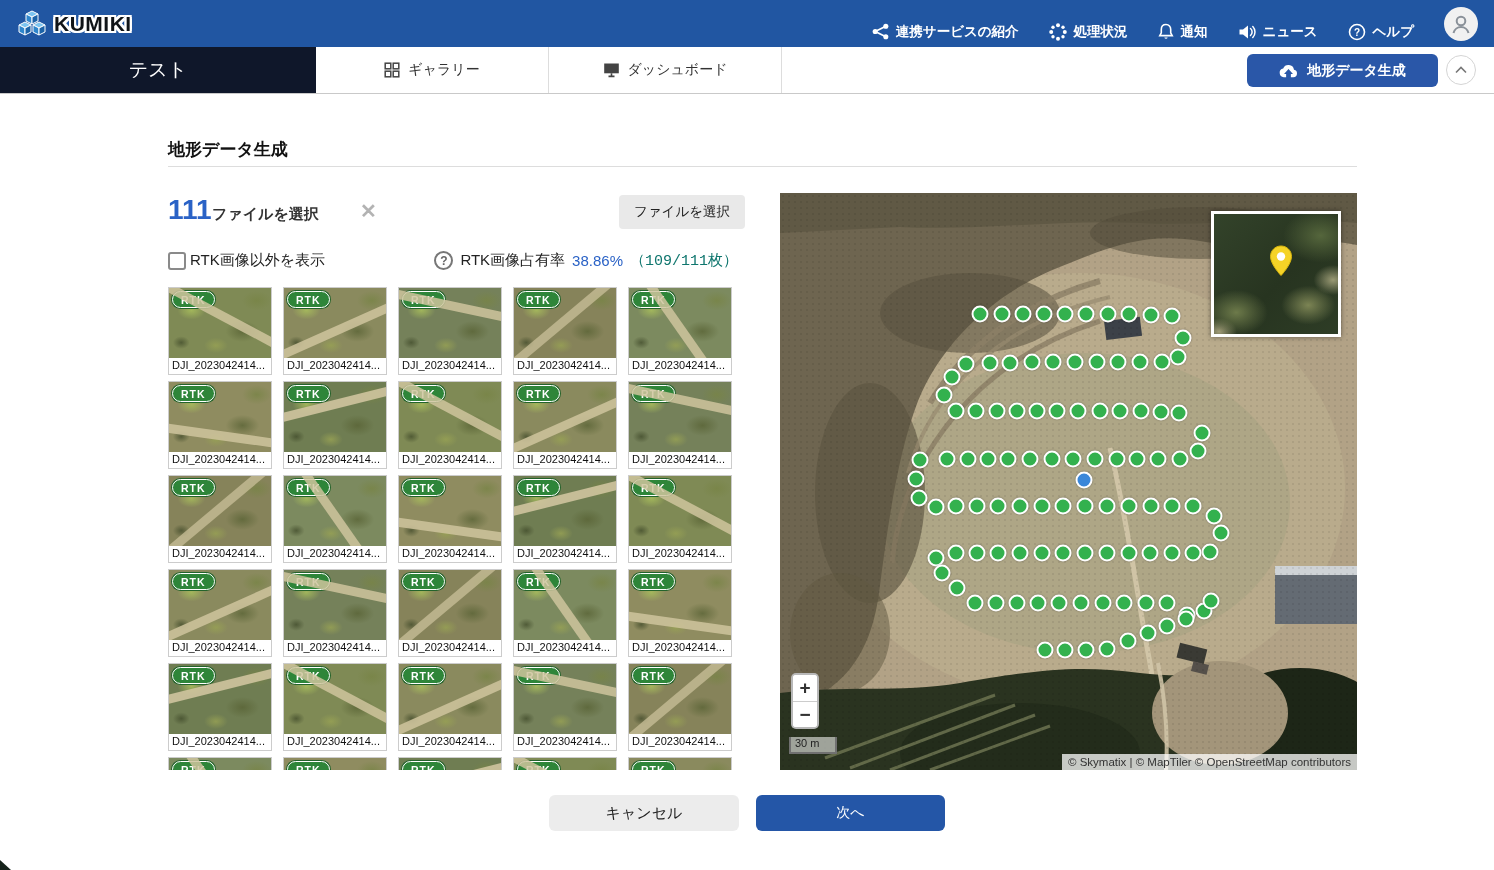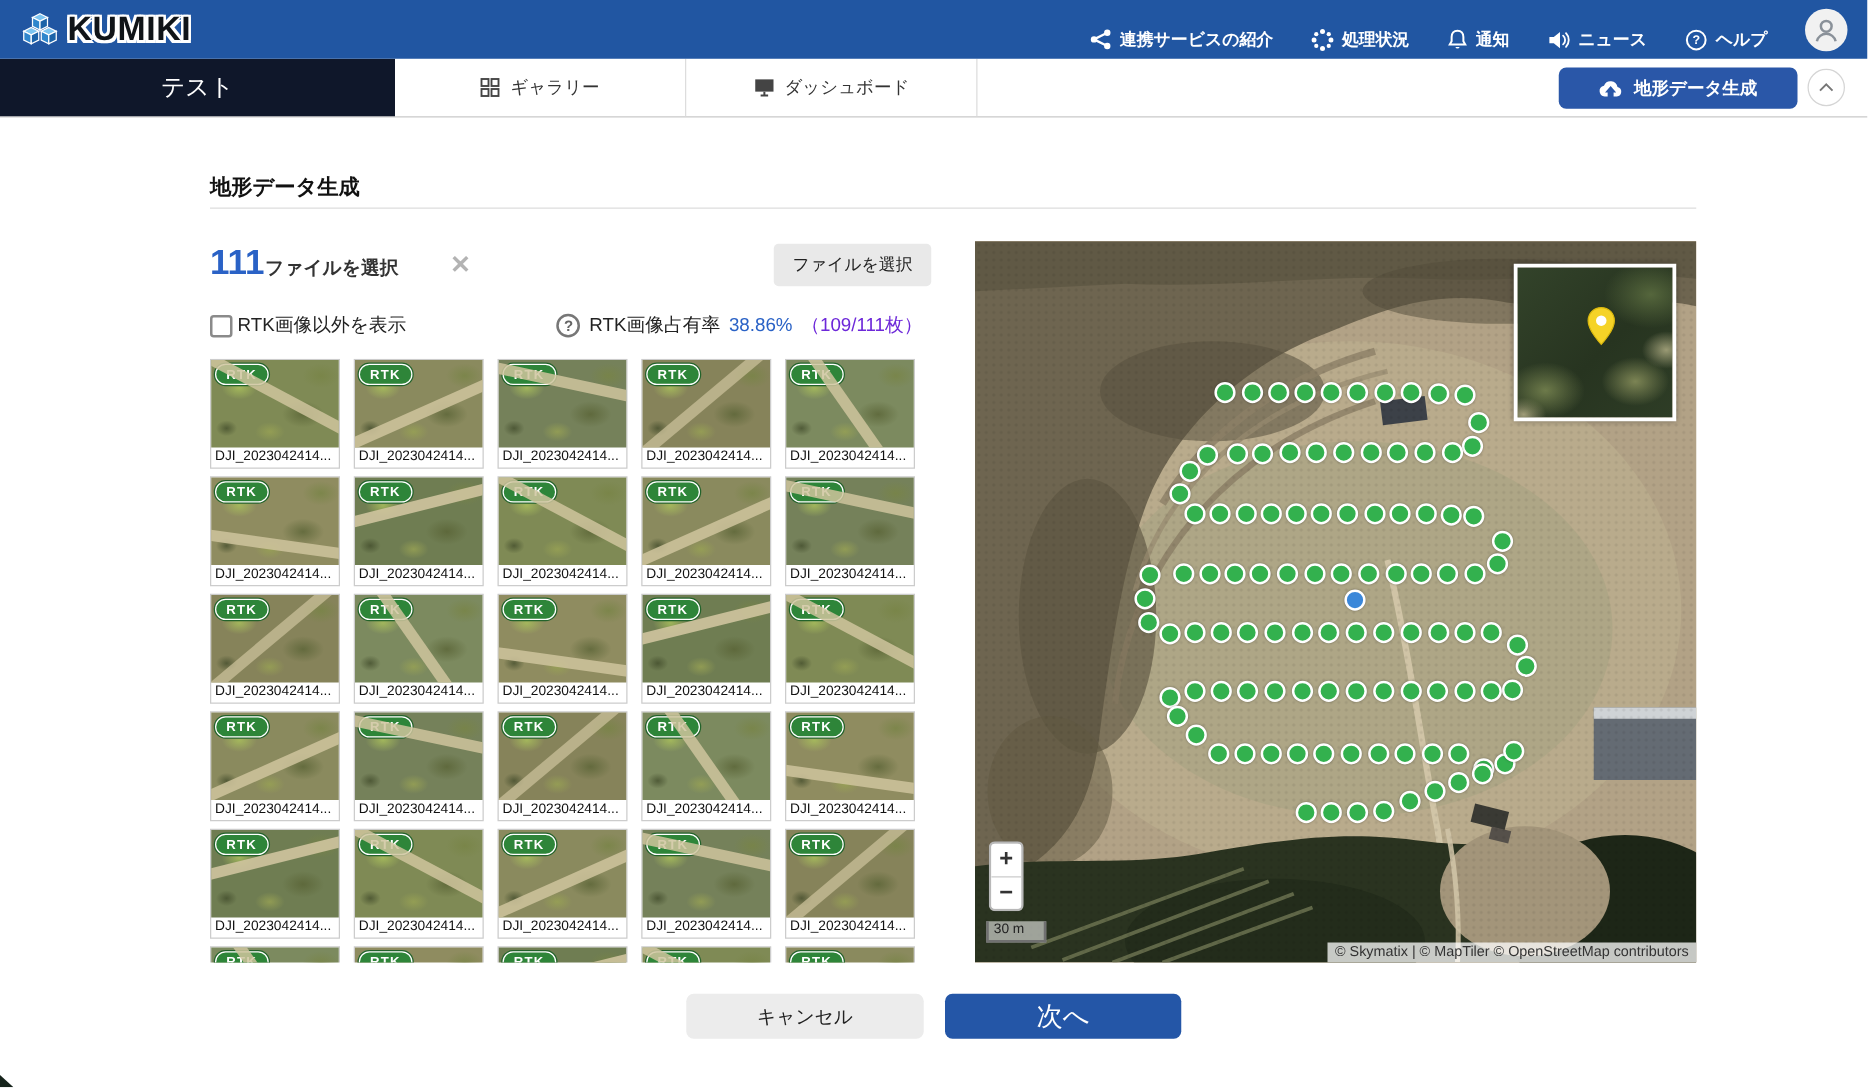--- a/index.html
+++ b/index.html
@@ -4,21 +4,21 @@
 <style>
   * { margin:0; padding:0; box-sizing:border-box; }
   html,body { width:1494px; height:870px; overflow:hidden; background:#fff;
               font-family:"Liberation Sans", sans-serif; }
   body { position:relative; }
 
   
   .navbar { position:absolute; left:0; top:0; width:100%; height:47px;
             background:#2156a2; display:flex; align-items:center; padding:0 16px; z-index:30; }
   .logo { display:flex; align-items:center; gap:6px; cursor:pointer; }
-  .logo-text { font-size:27px; font-weight:900; letter-spacing:.5px; color:#101418;
+  .logo-text { font-size:21px; font-weight:900; letter-spacing:.5px; color:#101418;
      text-shadow:-2px -2px 0 #fff,2px -2px 0 #fff,-2px 2px 0 #fff,2px 2px 0 #fff,
                  0 -2px 0 #fff,0 2px 0 #fff,-2px 0 0 #fff,2px 0 0 #fff;text-align:center; }
   .nav-right { margin-left:auto; display:flex; align-items:flex-end; gap:30px; }
   .nav-item { display:flex; align-items:center; gap:7px; color:#fff; font-size:13.5px;
               font-weight:600; cursor:pointer; white-space:nowrap; }
   .nav-item svg { display:block; }
   .avatar { width:34px; height:34px; border-radius:50%; background:#f1f1f1;
             display:flex; align-items:center; justify-content:center; cursor:pointer; }
 
   
@@ -51,21 +51,21 @@
   .filter-row { position:absolute; left:168px; top:251px; width:570px; display:flex; align-items:center; }
   .checkbox { width:18px; height:18px; border:2px solid #8a8a8a; border-radius:3px; background:#fff;
               cursor:pointer; flex:0 0 auto; }
   .filter-label { margin-left:4px; font-size:15px; color:#222; }
   .ratio-group { margin-left:auto; display:flex; align-items:center; gap:7px; }
   .help-icon { width:19px; height:19px; border-radius:50%; border:2px solid #777; color:#666;
                font-size:12px; font-weight:700; display:flex; align-items:center; justify-content:center;
                cursor:pointer; }
   .ratio-label { font-size:15px; color:#222; }
   .ratio-value { font-size:15px; color:#2a62c6; }
-  .ratio-detail { font-size:15px; color:#6d28d9; }
+  .ratio-detail { font-size:15px; color:#0f766e;font-family:Liberation Mono, monospace; }
 
   
   .file-grid { position:absolute; left:168px; top:287px; width:577px; height:483px;
                overflow:hidden; display:flex; flex-wrap:wrap; column-gap:11px; row-gap:6px;
                align-content:flex-start; }
   .thumb-card { width:104px; height:88px; background:#fff; border:1px solid #ccc; cursor:pointer; }
   .thumb-img { position:relative; height:70px; background:#7f8a55; overflow:hidden; }
   .thumb-img::before { content:""; position:absolute; inset:0;
      background:
        radial-gradient(20px 13px at 22% 32%, rgba(168,190,92,.85), transparent 70%),
@@ -121,21 +121,21 @@
                background:rgba(255,255,255,.55); border:2px solid #707070; border-top:none;
                font-size:11px; color:#222; padding:0 4px; line-height:13px; }
   .attribution { position:absolute; right:0; bottom:0; background:rgba(255,255,255,.75);
                  font-size:11.5px; color:#333; padding:2px 6px; white-space:nowrap; }
 
   
   .cancel-btn { position:absolute; left:549px; top:795px; width:190px; height:36px;
                 background:#ececec; border:none; border-radius:6px; font-size:15px; color:#222;
                 cursor:pointer; font-family:inherit; }
   .next-btn { position:absolute; left:756px; top:795px; width:189px; height:36px;
-              background:#2456a7; border:none; border-radius:6px; font-size:21px; color:#fff;
+              background:#2456a7; border:none; border-radius:6px; font-size:14px; color:#fff;
               cursor:pointer; font-family:inherit; }
   .corner-fragment { position:absolute; left:0; top:860px; width:11px; height:10px; background:#16231b;
                      clip-path:polygon(0 0, 0 100%, 100% 100%); }
 </style>
 </head>
 <body>
 
 <header class="navbar">
   <div class="logo">
     <svg width="32" height="32" viewBox="0 0 32 32">

